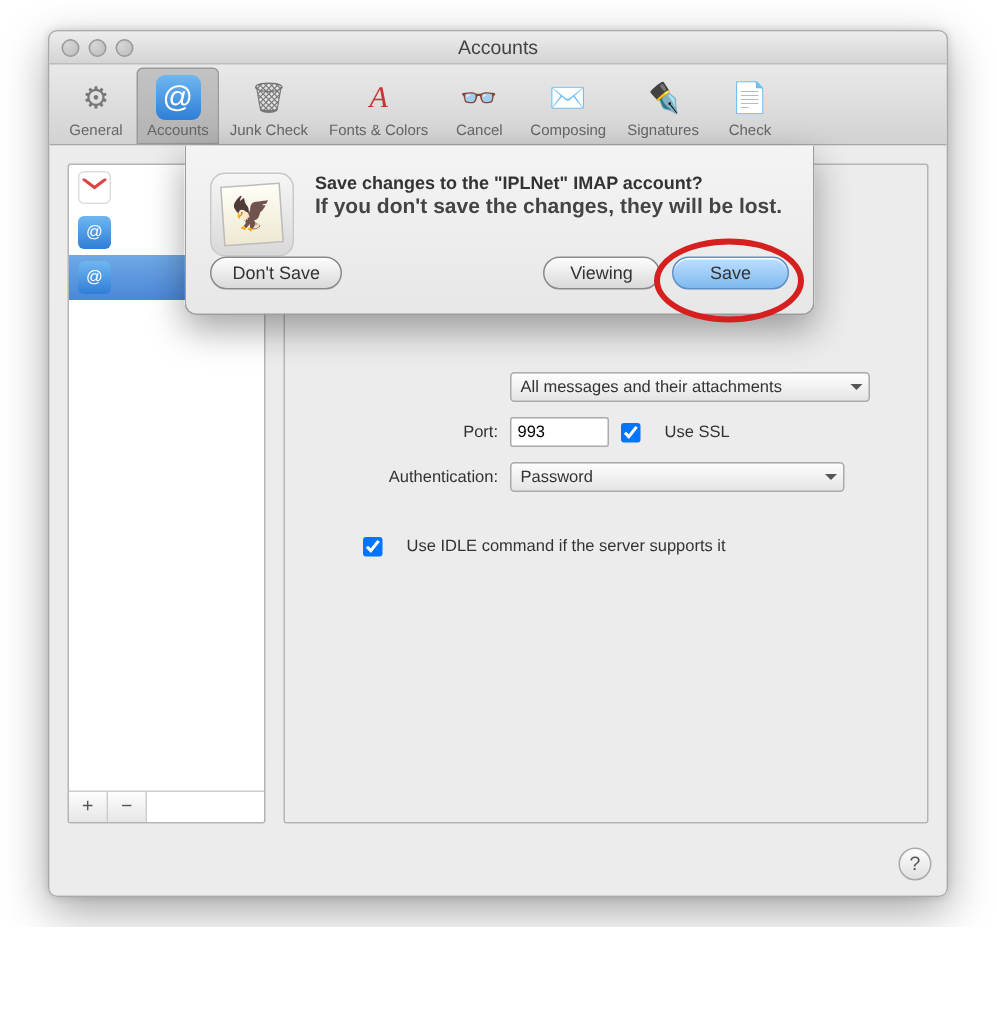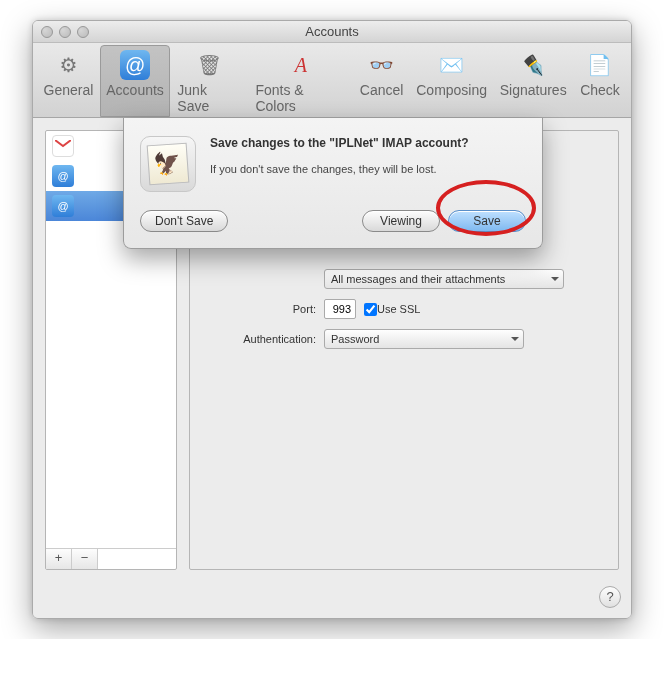--- a/index.html
+++ b/index.html
@@ -60,21 +60,21 @@
   .tb-icon {
     width: 30px; height: 30px; border-radius: 4px;
     display: flex; align-items: center; justify-content: center;
     font-size: 20px;
     color: #777;
   }
   .tb-icon.at {
     background: linear-gradient(#6fb7f0, #2f7ed8);
     color: #fff; border-radius: 6px;
   }
-  .tb-label { font-size: 14px; color: #666; margin-top: 2px; }
+  .tb-label { font-size: 10px; color: #666; margin-top: 2px; }
 
   .body {
     background: #ececec;
     padding: 12px;
     min-height: 500px;
     position: relative;
   }
   .split {
     display: flex;
     gap: 12px;
@@ -114,21 +114,21 @@
     text-align: center; line-height: 18px;
     font-size: 13px; color: #555;
   }
 
   .pane {
     flex: 1;
     height: 440px;
     border: 1px solid #b5b5b5;
     border-radius: 2px;
     background: #ececec;
-    padding: 18px 16px;
+    padding: 18px 32px;
     font-size: 11px; color: #333;
     position: relative;
   }
   .row { display: flex; align-items: center; margin: 10px 0; }
   .lbl { width: 110px; text-align: right; margin-right: 8px; }
   .txt {
     border: 1px solid #aaa; background: #fff;
     height: 20px; padding: 1px 4px; font-size: 11px;
     border-radius: 2px;
   }
@@ -139,21 +139,21 @@
     padding: 0 18px 0 6px;
     font-size: 11px;
     position: relative;
     display: inline-flex; align-items: center;
   }
   .select::after {
     content: ""; position: absolute; right: 4px; top: 50%;
     border: 4px solid transparent; border-top-color: #555;
     transform: translateY(-2px);
   }
-  .chk { display: flex; align-items: flex-start; gap: 0; }
+  .chk { display: flex; align-items: flex-start; gap: 16px; }
   .chk input { margin: 0; }
 
   .helpbtn {
     position: absolute; right: 10px; bottom: 10px;
     width: 22px; height: 22px; border-radius: 50%;
     border: 1px solid #aaa;
     background: linear-gradient(#fdfdfd, #e0e0e0);
     text-align: center; line-height: 20px; font-size: 13px; color: #555;
   }
 
@@ -171,22 +171,22 @@
   .sheet-top { display: flex; gap: 14px; }
   .sheet-icon {
     width: 56px; height: 56px;
     border-radius: 10px;
     background: linear-gradient(#f6f6f6, #d9d9d9);
     border: 1px solid #c8c8c8;
     display: flex; align-items: center; justify-content: center;
   }
   .sheet-text { flex: 1; }
   .sheet-title { font-weight: bold; font-size: 12px; }
-  .sheet-sub { margin-top: 13px; font-size: 11px; color: #444; }
-  .sheet-btns { display: flex; margin-top: 18px; align-items: center; }
+  .sheet-sub { margin-top: 0; font-size: 14px; color: #444; font-weight: bold; }
+  .sheet-btns { display: flex; align-items: center; }
   .btn {
     height: 22px; min-width: 78px;
     border: 1px solid #8a8a8a;
     border-radius: 11px;
     background: linear-gradient(#fdfdfd, #d9d9d9);
     font-size: 12px; color: #333;
     padding: 0 14px;
     box-shadow: inset 0 1px 0 #fff;
   }
   .btn.default {
@@ -225,21 +225,21 @@
     <div class="tb-item">
       <div class="tb-icon">⚙</div>
       <div class="tb-label">General</div>
     </div>
     <div class="tb-item sel">
       <div class="tb-icon at">@</div>
       <div class="tb-label">Accounts</div>
     </div>
     <div class="tb-item">
       <div class="tb-icon">🗑</div>
-      <div class="tb-label">Junk Save</div>
+      <div class="tb-label">Junk Check</div>
     </div>
     <div class="tb-item">
       <div class="tb-icon" style="font-family:serif;font-style:italic;color:#c33">A</div>
       <div class="tb-label">Fonts &amp; Colors</div>
     </div>
     <div class="tb-item">
       <div class="tb-icon">👓</div>
       <div class="tb-label">Cancel</div>
     </div>
     <div class="tb-item">
@@ -285,33 +285,37 @@
       <div class="pane">
         <div style="height:110px"></div>
         <div class="row">
           <span class="lbl"></span>
           <div class="select" style="width:240px">
             <span>All messages and their attachments</span>
           </div>
         </div>
         <div class="row">
           <span class="lbl">Port:</span>
-          <input class="txt" style="width: 32px; text-align: right;" value="993">
+          <input class="txt" style="width: 66px; text-align: left;" value="993">
           <label class="chk" style="margin-left:8px">
             <input type="checkbox" checked="" style="">
             <span>Use SSL</span>
           </label>
         </div>
         <div class="row">
           <span class="lbl">Authentication:</span>
-          <div class="select" style="width:200px">
+          <div class="select" style="width:223px">
             <span>Password</span>
           </div>
         </div>
         <div style="height:20px"></div>
+        <label class="chk" style="margin-left:20px">
+          <input type="checkbox" checked="" style="">
+          <span>Use IDLE command if the server supports it</span>
+        </label>
       </div>
     </div>
 
     <div class="helpbtn">?</div>
 
     <div class="sheet">
       <div class="sheet-top">
         <div class="sheet-icon">
           <div class="stamp-eagle">🦅</div>
         </div>

